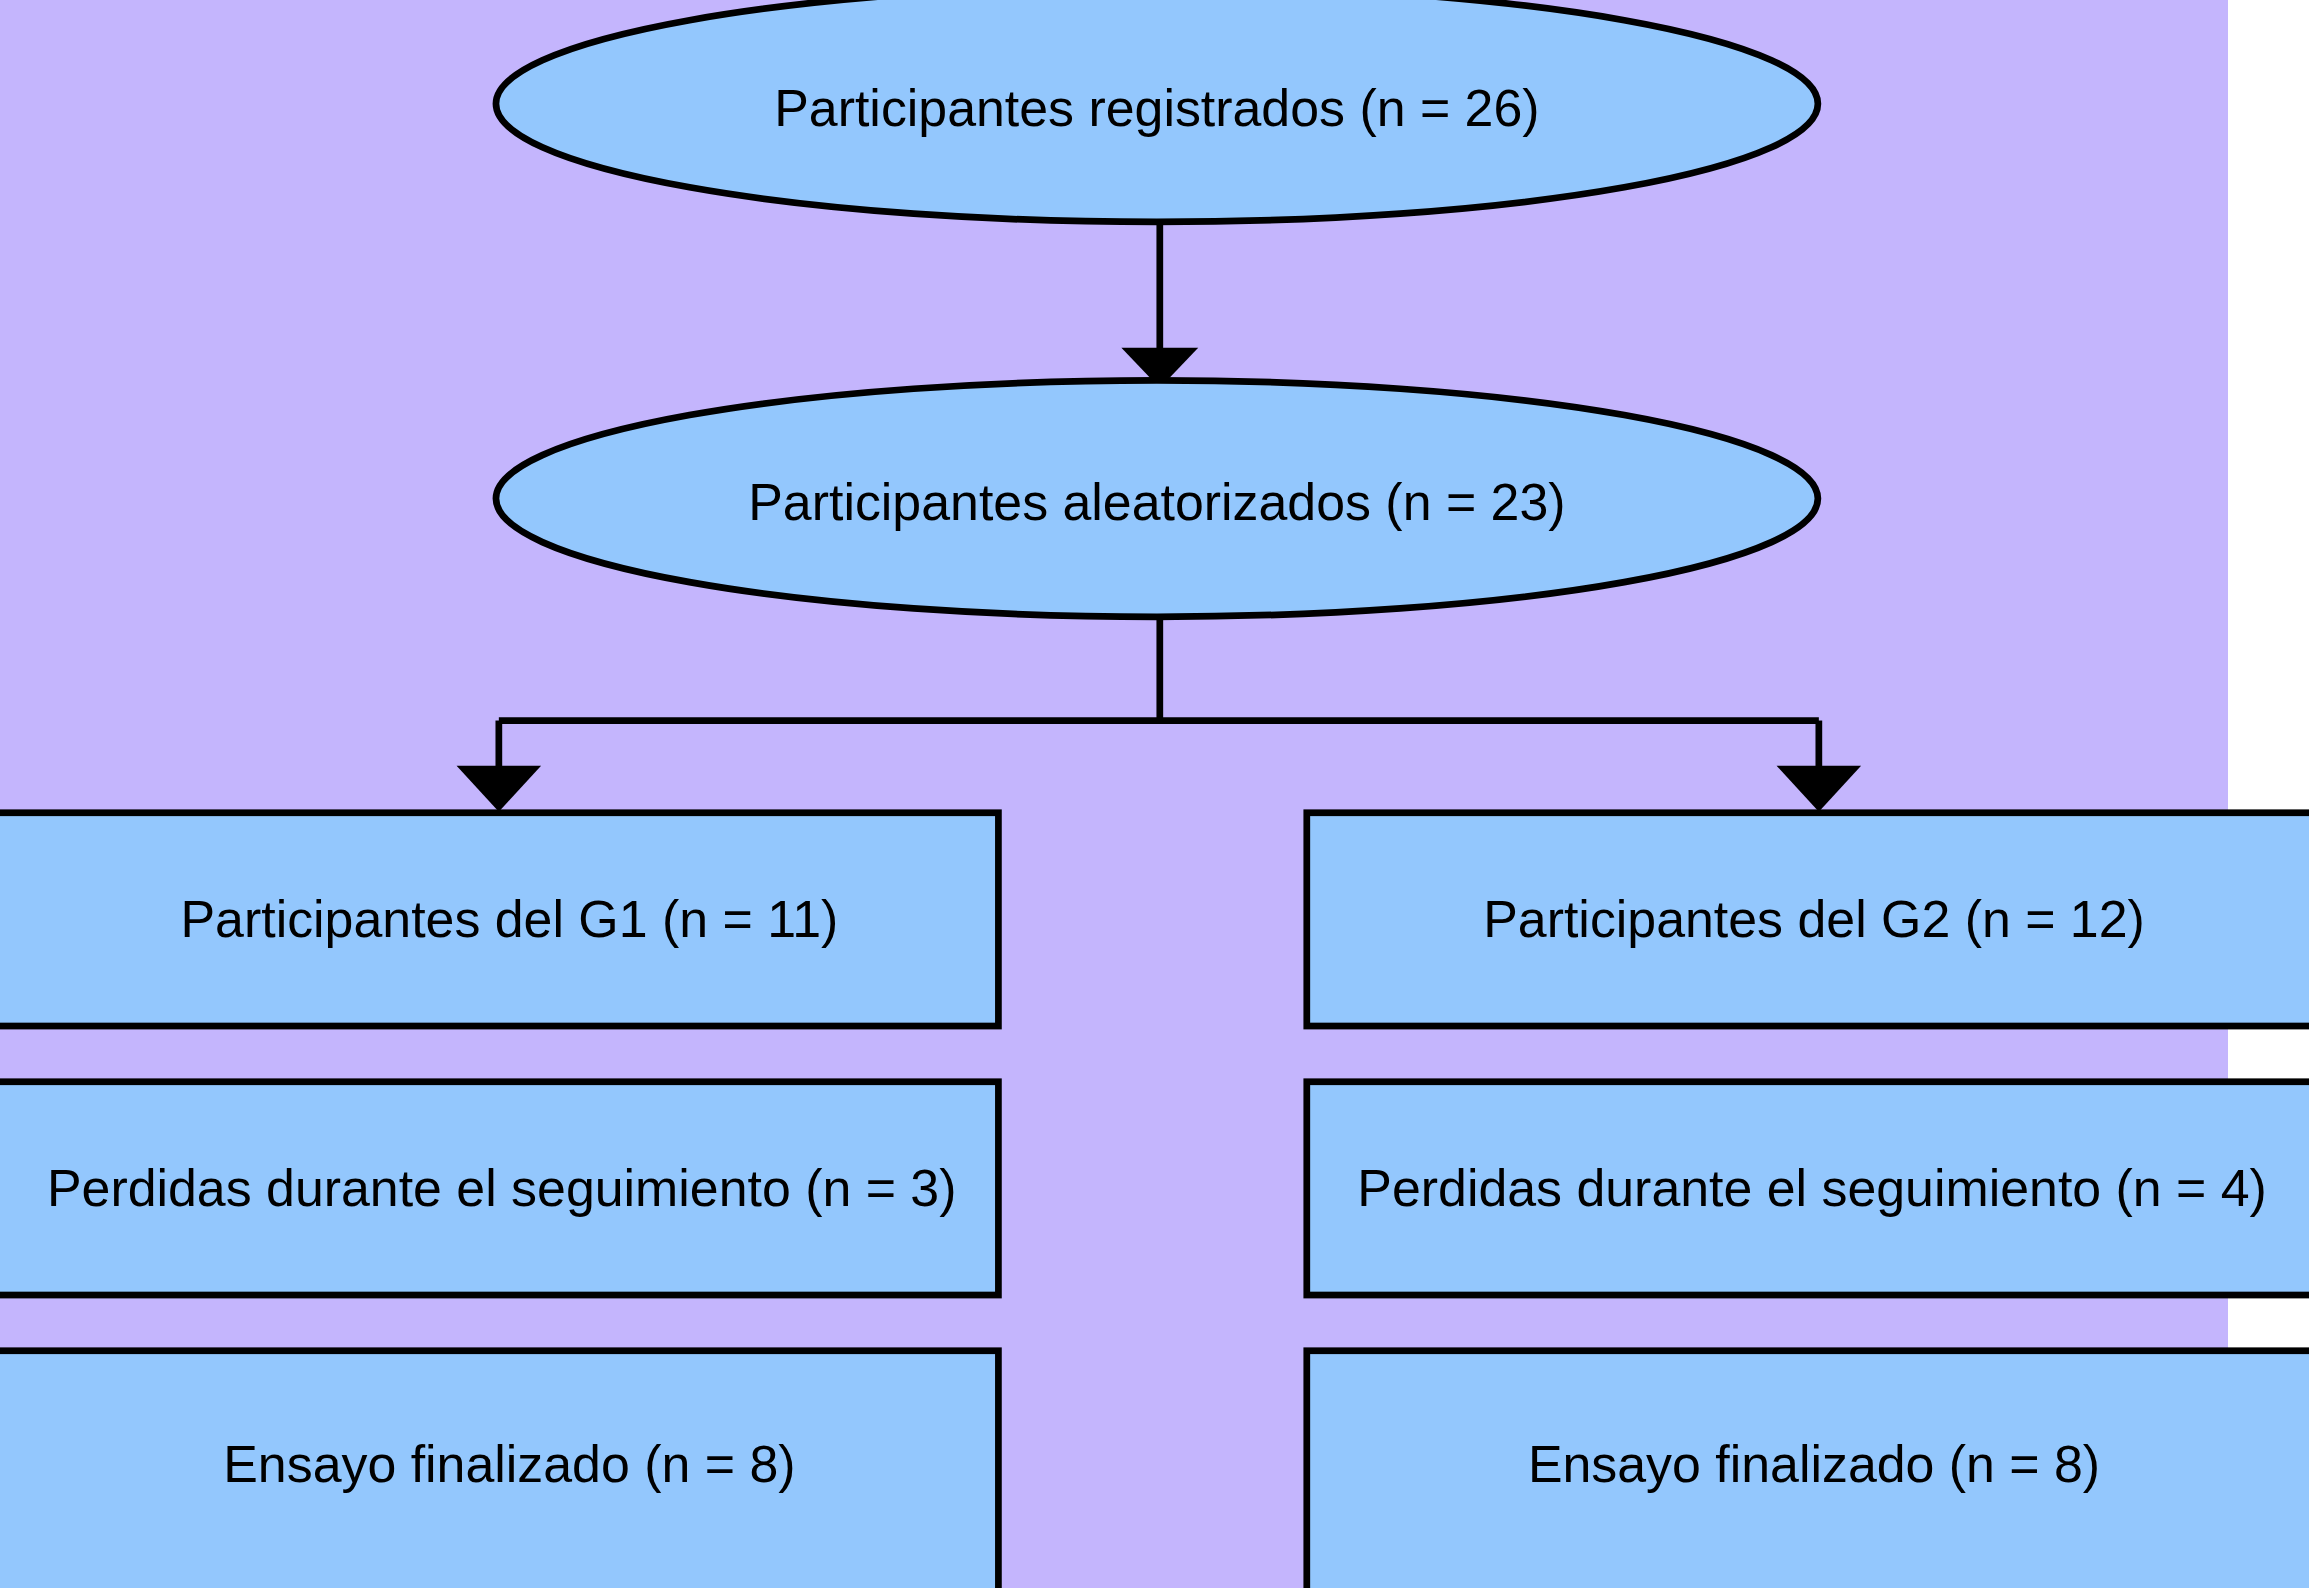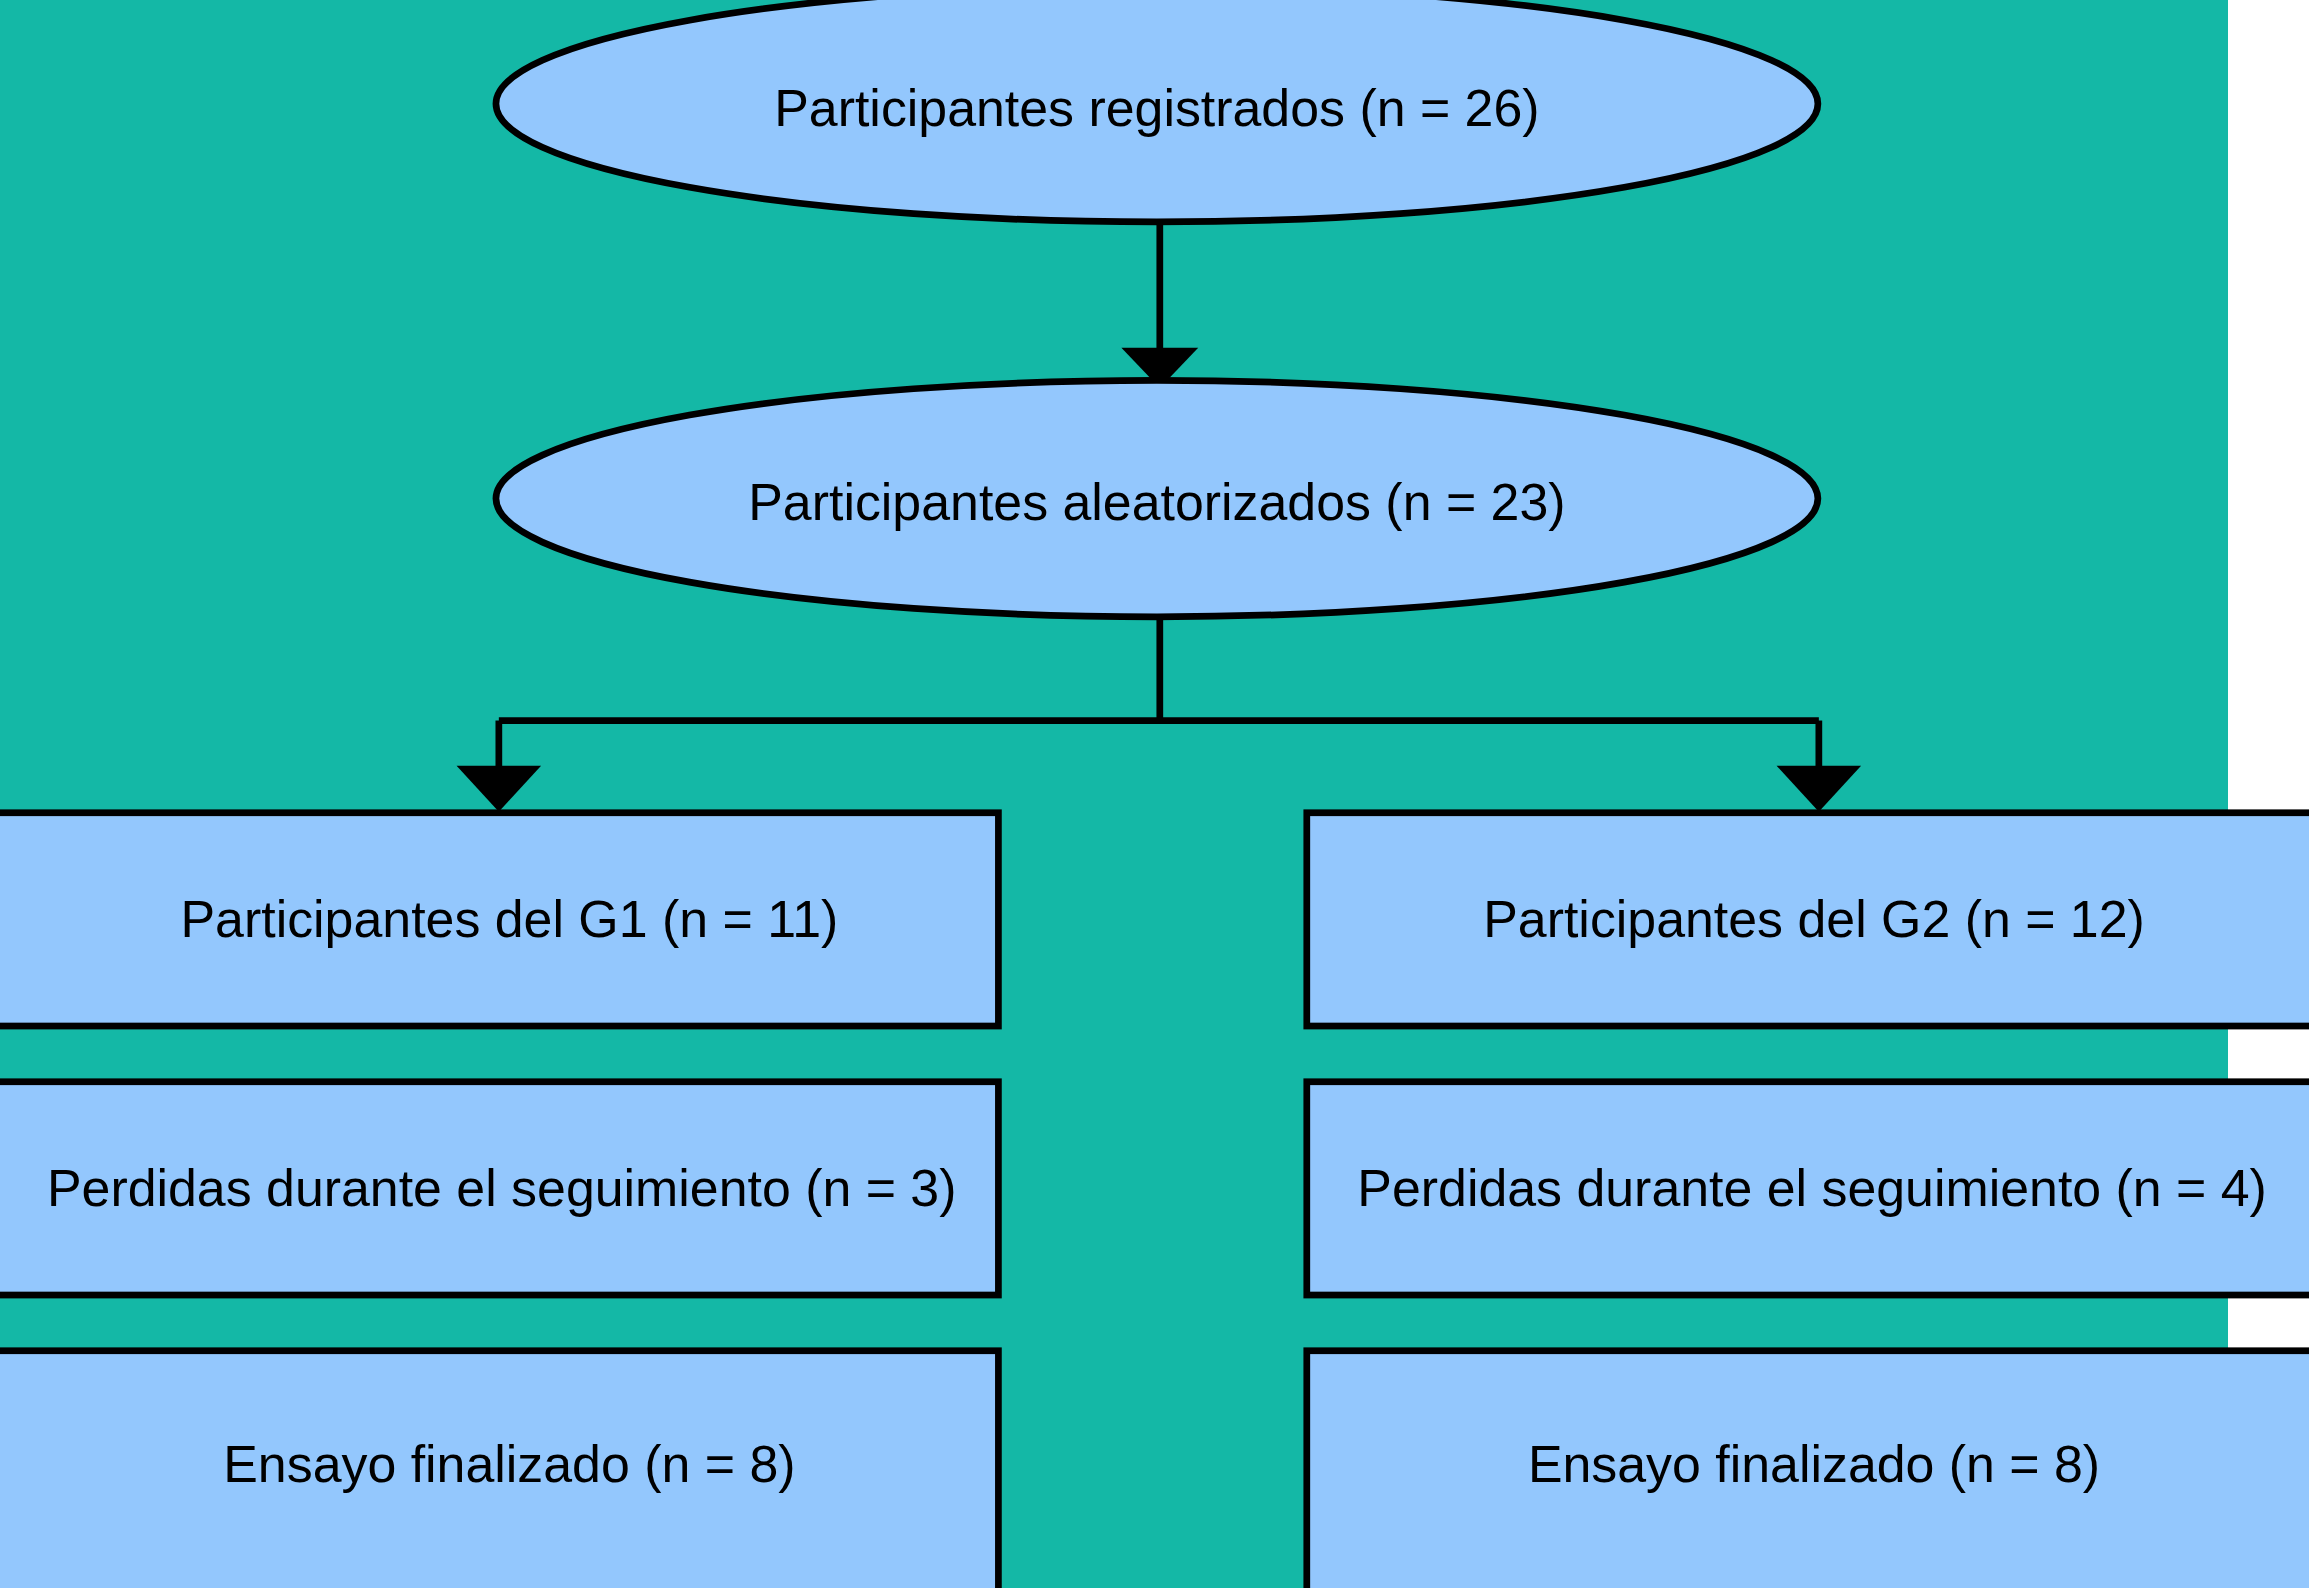--- a/index.html
+++ b/index.html
@@ -10,21 +10,21 @@
   body {
     width: 2310px;
     height: 1589px;
     overflow: hidden;
     font-family: "Liberation Sans", sans-serif;
   }
   #flow-root {
     position: relative;
     width: 2228px;
     height: 1589px;
-    background: #14b8a6;
+    background: #c4b5fd;
   }
   svg.flow-svg {
     display: block;
     width: 2310px;
     height: 1589px;
   }
   .node-shape {
     stroke: #000000;
     stroke-width: 7;
   }

